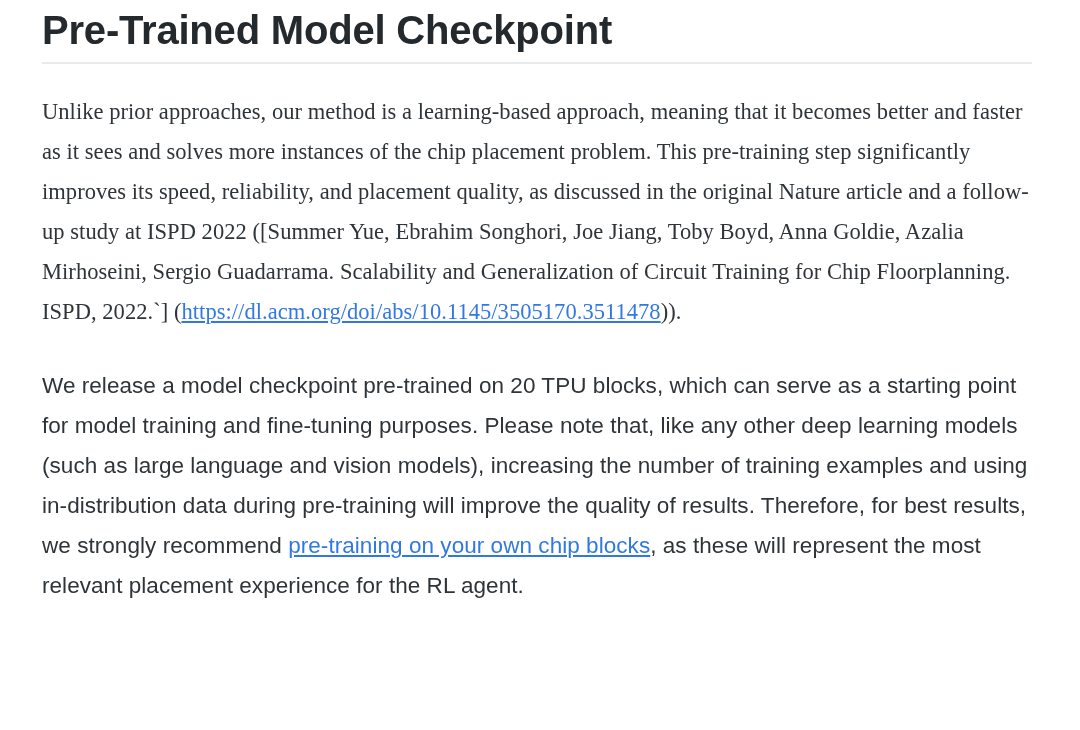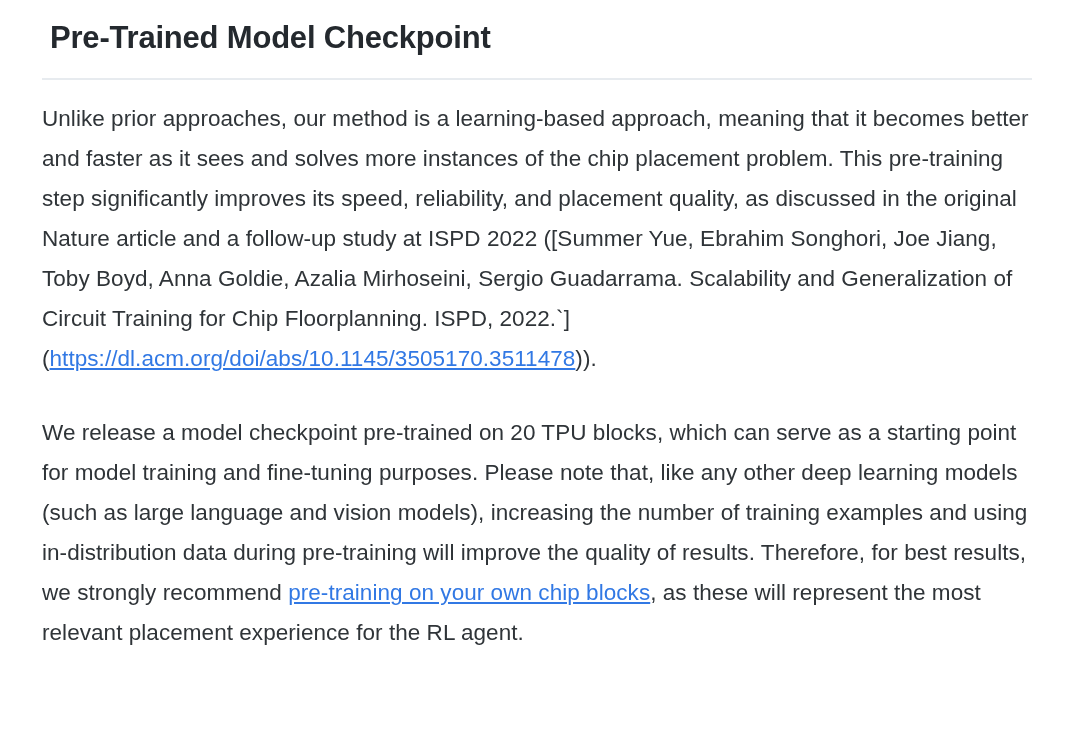--- a/index.html
+++ b/index.html
@@ -15,23 +15,23 @@
     -webkit-font-smoothing: antialiased;
   }
   .page {
     box-sizing: border-box;
     width: 1080px;
     height: 730px;
     padding: 8px 46px 0 42px;
     background: #ffffff;
   }
   .doc-heading {
-    margin: 8px;
+    margin: 0;
     padding: 0 0 10px 0;
-    font-size: 31px;
+    font-size: 40px;
     line-height: 44px;
     font-weight: 700;
     letter-spacing: -0.2px;
     color: #24292e;
   }
   .heading-rule {
     height: 2px;
     background: #e7ebef;
     border: 0;
     margin: 0 0 0 0;
@@ -39,21 +39,21 @@
   }
   .doc-paragraph {
     margin: 0;
     padding: 0;
     font-size: 22.5px;
     line-height: 40px;
     color: #2f3438;
     letter-spacing: 0.05px;
     text-align: left;
   }
-  .para-1 { padding-top: 19px; }
+  .para-1 { padding-top: 28px; font-family: Liberation Serif, serif; }
   .para-2 { padding-top: 34px; }
   a.doc-link {
     color: #3178e4;
     text-decoration: underline;
     text-decoration-color: #3178e4;
     text-underline-offset: 2px;
     text-decoration-thickness: 1.5px;
     cursor: pointer;
   }
   .punct { color: #2f3438; }

